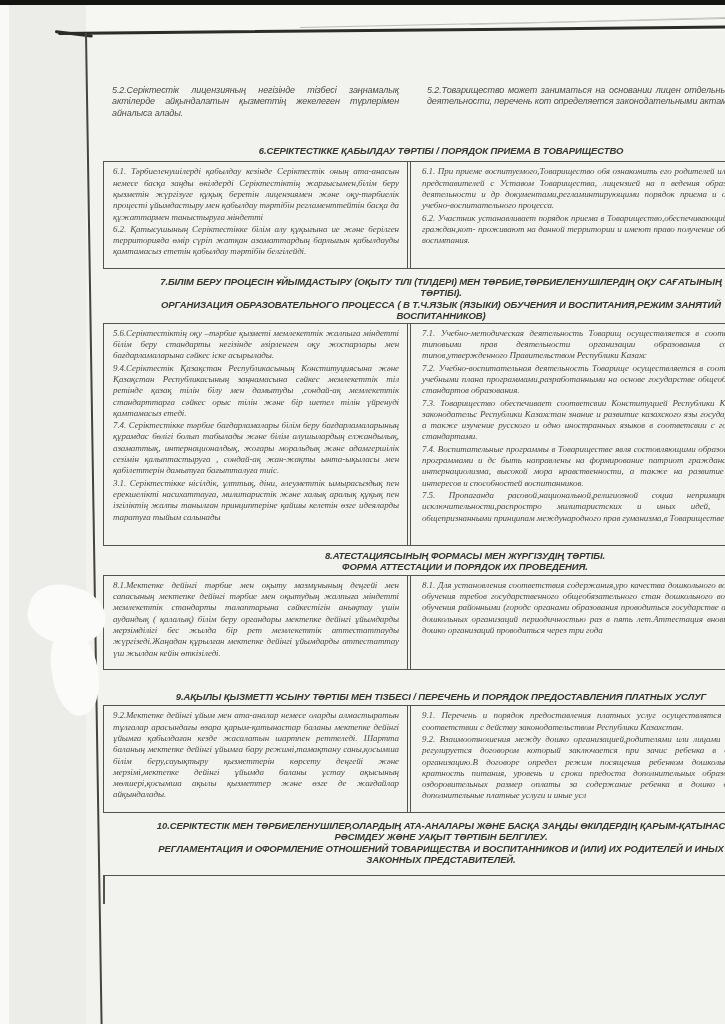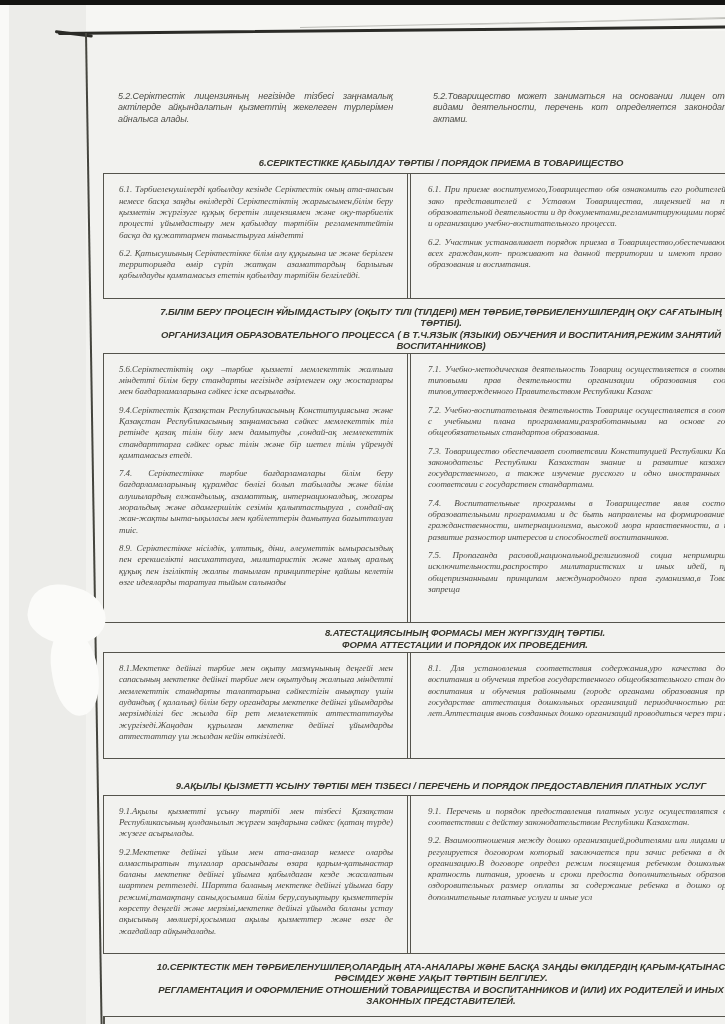--- a/index.html
+++ b/index.html
@@ -20,21 +20,21 @@
   .page-top-edge{position:absolute;left:58px;top:32px;width:672px;height:2.5px;background:var(--page-edge);transform:rotate(-0.55deg);transform-origin:left center;border-radius:2px;}
   .page-top-hook{position:absolute;left:55px;top:30px;width:38px;height:3px;background:var(--page-edge);transform:rotate(7deg);transform-origin:left center;border-radius:3px;}
   .page-left-edge{position:absolute;left:85px;top:33px;width:2px;height:992px;background:#45453e;transform:rotate(-0.9deg);transform-origin:top left;}
   .blob{position:absolute;background:#fbfbf9;z-index:5;}
   .blob-1{left:28px;top:586px;width:78px;height:58px;border-radius:48% 52% 55% 45%;transform:rotate(14deg);}
   .blob-2{left:52px;top:628px;width:46px;height:88px;border-radius:46% 54% 50% 50%;transform:rotate(-9deg);}
 
   
   .page{position:absolute;left:103px;top:0;width:676px;color:var(--ink);font-style:italic;
         font-size:9px;line-height:11.3px;letter-spacing:-0.1px;}
-  p{margin:7px;text-align:justify;}
+  p{margin:1px;text-align:justify;}
   .two-col{display:flex;align-items:flex-start;}
   .col-kk{width:304px;flex:none;padding:0 7px 0 8px;box-sizing:border-box;}
   .col-ru{flex:1;padding:0 6px 0 19px;box-sizing:border-box;}
 
   .tbl{display:flex;align-items:stretch;border:1px solid var(--border);}
   .cell{box-sizing:border-box;padding:3px 7px 9px 8px;font-family:Liberation Serif, serif;}
   .cell-kk{width:304px;flex:none;border-right:1.5px solid var(--border);}
   .cell-ru{flex:1;border-left:1px solid var(--border);margin-left:2px;padding-left:10px;}
   .tbl-7 .cell{padding-bottom:20px;}
 
@@ -96,21 +96,21 @@
       <div>7.БІЛІМ БЕРУ ПРОЦЕСІН ҰЙЫМДАСТЫРУ (ОҚЫТУ ТІЛІ (ТІЛДЕРІ) МЕН ТӘРБИЕ,ТӘРБИЕЛЕНУШІЛЕРДІҢ ОҚУ САҒАТЫНЫҢ</div>
       <div>ТӘРТІБІ).</div>
       <div>ОРГАНИЗАЦИЯ ОБРАЗОВАТЕЛЬНОГО ПРОЦЕССА ( В  Т.Ч.ЯЗЫК (ЯЗЫКИ) ОБУЧЕНИЯ И ВОСПИТАНИЯ,РЕЖИМ ЗАНЯТИЙ</div>
       <div>ВОСПИТАННИКОВ)</div>
     </div>
     <div class="tbl tbl-7">
       <div class="cell cell-kk">
         <p>5.6.Серіктестіктің оқу –тәрбие қызметі мемлекеттік жалпыға міндетті білім беру  стандарты негізінде әзірленген оқу жоспарлары мен бағдарламаларына сәйкес іске асырылады.</p>
         <p>9.4.Серіктестік Қазақстан Республикасының Конституциясына және Қазақстан Республикасының заңнамасына сәйкес мемлекеттік тіл ретінде қазақ тілін білу мен дамытуды ,сондай-ақ мемлекеттік стандарттарға сәйкес орыс тілін және бір шетел  тілін үйренуді қамтамасыз етеді.</p>
         <p>7.4. Серіктестікке тәрбие бағдарламалары білім беру бағдарламаларының құрамдас бөлігі болып табылады және білім алушылардың елжандылық, азаматтық, интернационалдық, жоғары моральдық және адамгершілік сезімін қалыптастыруға , сондай-ақ жан-жақты ынта-ықыласы мен қабілеттерін дамытуға бағытталуға тиіс.</p>
-        <p>8.9. Серіктестікке нісілдік, ұлттық, діни, әлеуметтік ымырасыздық пен ерекшелікті насихаттауға, милитаристік және халық аралық құқық пен ізгіліктің жалпы танылған принциптеріне  қайшы келетін өзге идеяларды таратуға тыйым салынады</p>
+        <p>3.1. Серіктестікке нісілдік, ұлттық, діни, әлеуметтік ымырасыздық пен ерекшелікті насихаттауға, милитаристік және халық аралық құқық пен ізгіліктің жалпы танылған принциптеріне  қайшы келетін өзге идеяларды таратуға тыйым салынады</p>
       </div>
       <div class="cell cell-ru">
         <p>7.1.  Учебно-методическая  деятельность  Товарищ осуществляется в соответствии с типовыми прав деятельности  организации  образования  соответству типов,утвержденного Правительством Республики Казахс</p>
         <p>7.2. Учебно-воспитательная деятельность  Товарище осуществляется в соответствии с учебными плана программами,разработанными  на  основе  государстве общеобязательных стандартов образования.</p>
         <p>7.3.  Товарищество  обеспечивает  соответсвии Конституцией Республики Казахстан и законодательс Республики Казахстан знание и развитие казахского язы государственного, а также изучение русского и одно иностранных языков в соответсвии с государствен стандартами.</p>
         <p>7.4. Воспитательные программы в Товариществе явля состовляющими образовательными программами и дс быть  направлены  на  формирование  патриот гражданственности, интернациолизма, высокой мора нравственности, а также на развитие разностор интересов и способностей воспитанников.</p>
         <p>7.5. Пропаганда расовой,национальной,религиозной социа непримиримости  и  исключительности,распростро милитаристских  и  иных  идей,  противореч общепризнанными  принципам  международного  прав гуманизма,в  Товариществе  запреща</p>
       </div>
     </div>
 
@@ -123,21 +123,20 @@
         <p>8.1.Мектепке дейінгі тәрбие мен оқыту мазмұнының деңгейі мен сапасының мектепке дейінгі тәрбие мен оқытудың жалпыға міндетті мемлекеттік стандарты талаптарына сәйкестігін анықтау үшін аудандық ( қалалық) білім беру органдары мектепке дейінгі ұйымдарды мерзімділігі бес жылда бір рет мемлекеттік аттестаттауды жүргізеді.Жаңадан құрылған мектепке дейінгі ұйымдарды  аттестаттау үш жылдан кейін өткізіледі.</p>
       </div>
       <div class="cell cell-ru">
         <p>8.1. Для установления соответствия содержания,уро качества дошкольного воспитания и обучения требов государственного  общеобязательного  стан дошкольного воспитания и обучения районными (городс органами  образования  проводиться  государстве аттестация  дошкольных организаций периодичностью раз в пять лет.Аттестация вновь созданных дошко организаций проводиться через три года</p>
       </div>
     </div>
 
     <div class="heading s9h">9.АҚЫЛЫ ҚЫЗМЕТТІ ҰСЫНУ ТӘРТІБІ МЕН ТІЗБЕСІ / ПЕРЕЧЕНЬ И ПОРЯДОК ПРЕДОСТАВЛЕНИЯ ПЛАТНЫХ УСЛУГ</div>
     <div class="tbl tbl-9">
       <div class="cell cell-kk">
-        <p>9.1.Ақылы қызметті ұсыну тәртібі мен тізбесі Қазақстан Республикасының қолданылып жүрген заңдарына сәйкес (қатаң түрде) жүзеге асырылады.</p>
         <p>9.2.Мектепке дейінгі ұйым мен ата-аналар немесе оларды алмастыратын тұлғалар арасындағы өзара қарым-қатынастар баланы мектепке дейінгі ұйымға қабылдаған кезде жасалатын шартпен реттеледі. Шартта баланың мектепке дейінгі ұйымға бару режимі,тамақтану саны,қосымша білім беру,сауықтыру қызметтерін көрсету деңгейі және мерзімі,мектепке дейінгі ұйымда баланы ұстау ақысының мөлшері,қосымша ақылы қызметтер және өзге де жағдайлар айқындалады.</p>
       </div>
       <div class="cell cell-ru">
         <p>9.1. Перечень и порядок предоставления платных услуг осуществлятся в строгом соответствии с действу законодательством Республики Казахстан.</p>
         <p>9.2.  Взаимоотношения  между  дошко организацией,родителями  или  лицами  их  заменяю регулируется договором который заключается при зачис ребенка в дошкольную организацию.В договоре определ режим  посящения  ребенком  дошкольной  органи кратность  питания,  уровень  и  сроки  предоста дополнительных образовательных, оздоровительных размер оплаты за содержание ребенка в дошко организации дополнительные платные услуги и иные усл</p>
       </div>
     </div>
 
     <div class="heading s10h">
       <div>10.СЕРІКТЕСТІК МЕН ТӘРБИЕЛЕНУШІЛЕР,ОЛАРДЫҢ  АТА-АНАЛАРЫ ЖӘНЕ БАСҚА ЗАҢДЫ ӨКІЛДЕРДІҢ ҚАРЫМ-ҚАТЫНАС</div>

